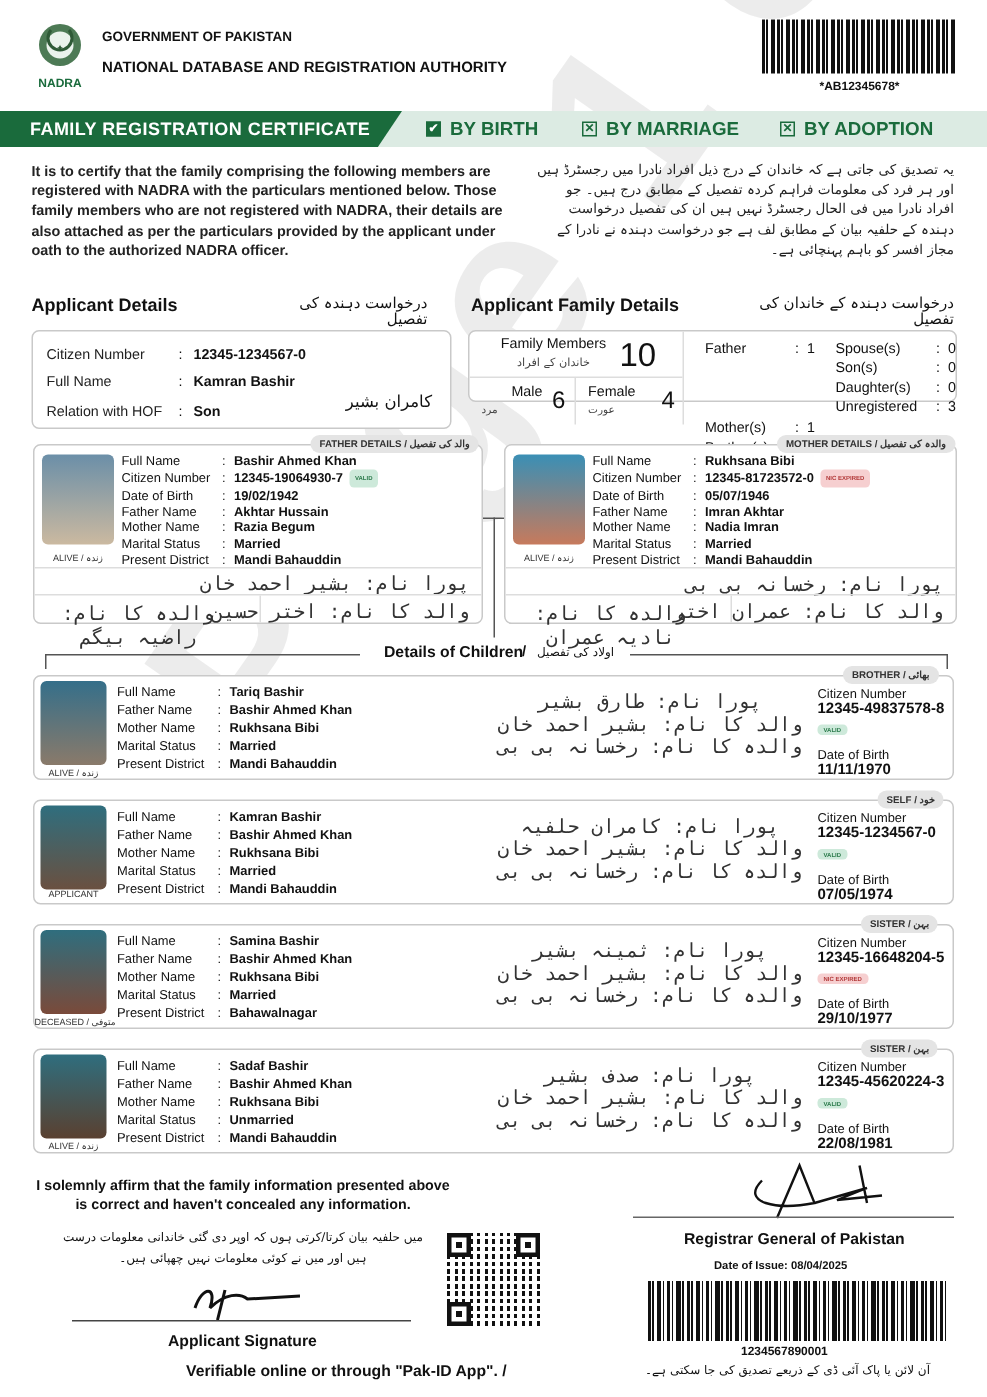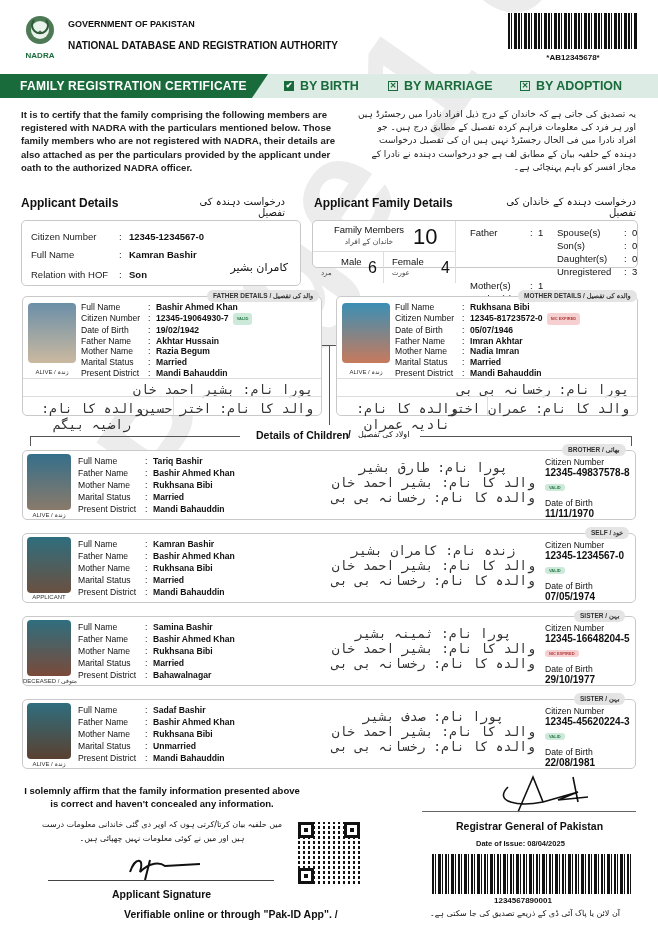--- a/index.html
+++ b/index.html
@@ -352,21 +352,21 @@
         <span class="c">:</span>
         <span class="v">Married</span>
       </div>
     <div class="child-kv">
         <span class="k">Present District</span>
         <span class="c">:</span>
         <span class="v">Mandi Bahauddin</span>
       </div>
   </div>
   <div class="abs ur-small" style="right:100px; top:10px; line-height:15px;">
-    <div>زندہ نام: کامران بشیر</div>
+    <div>پورا نام: کامران حلفیہ</div>
       <div>والد کا نام: بشیر احمد خان</div>
       <div>والدہ کا نام: رخسانہ بی بی</div>
   </div>
   <div class="abs" style="left:522px; top:6px;">
     <div style="font-size:8.6px;">Citizen Number</div>
     <div style="font-size:10px; font-weight:bold;">12345-1234567-0</div>
     <div><span class="tiny-badge valid" style="margin-left:0;">VALID</span></div>
     <div style="font-size:8.6px; margin-top:2px;">Date of Birth</div>
     <div style="font-size:10px; font-weight:bold;">07/05/1974</div>
   </div>

